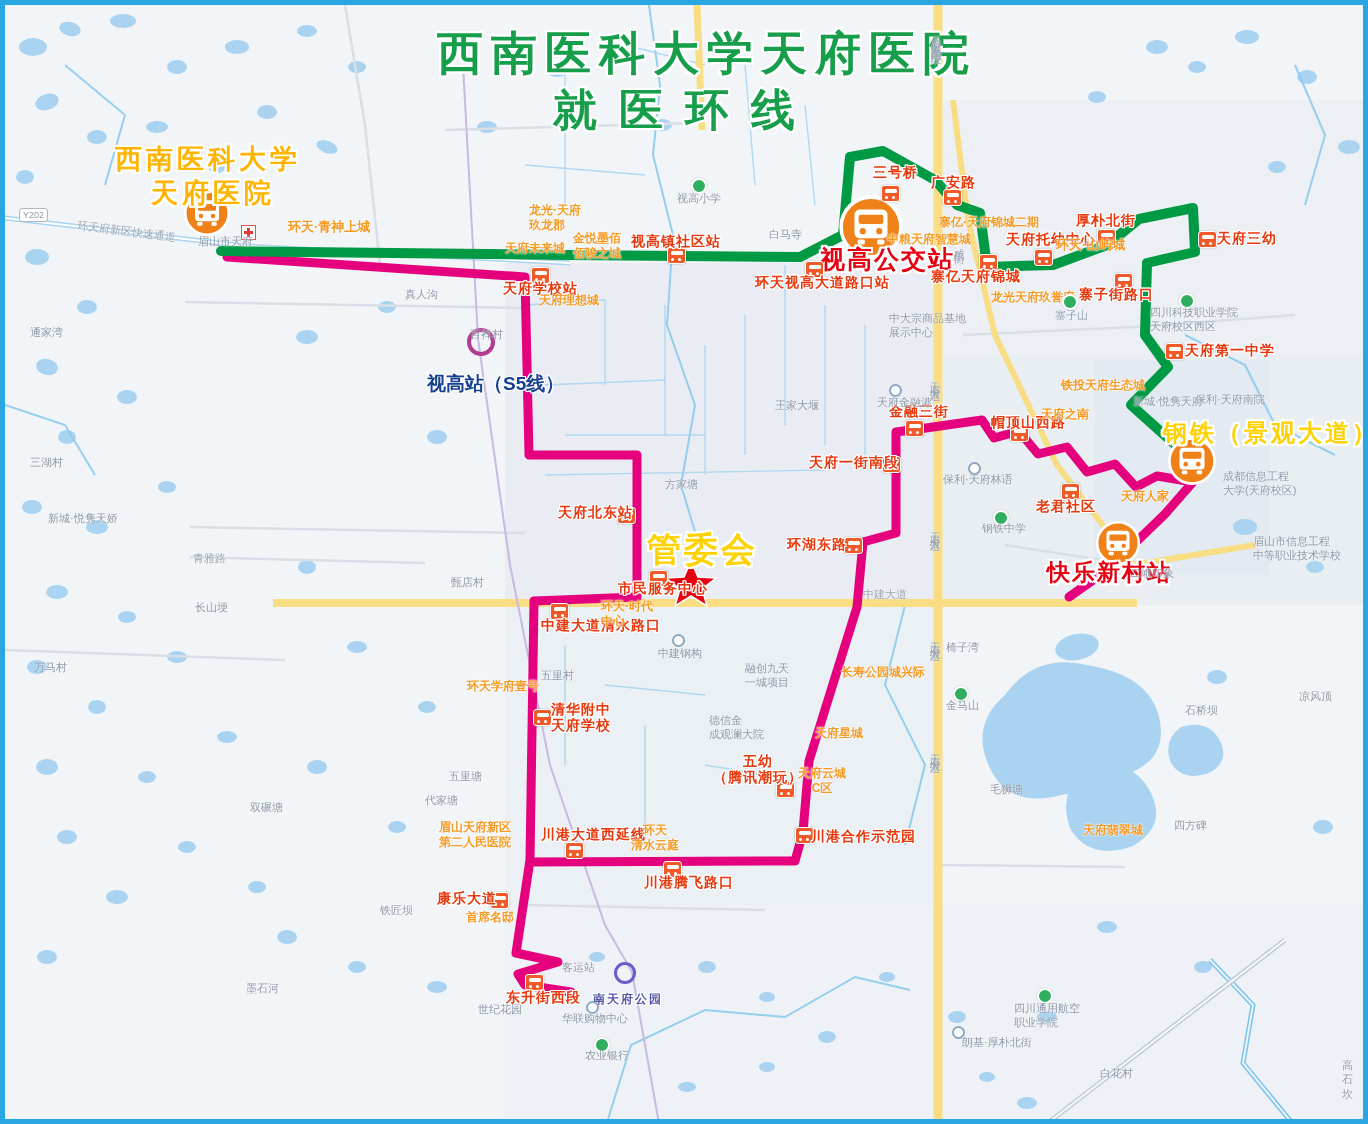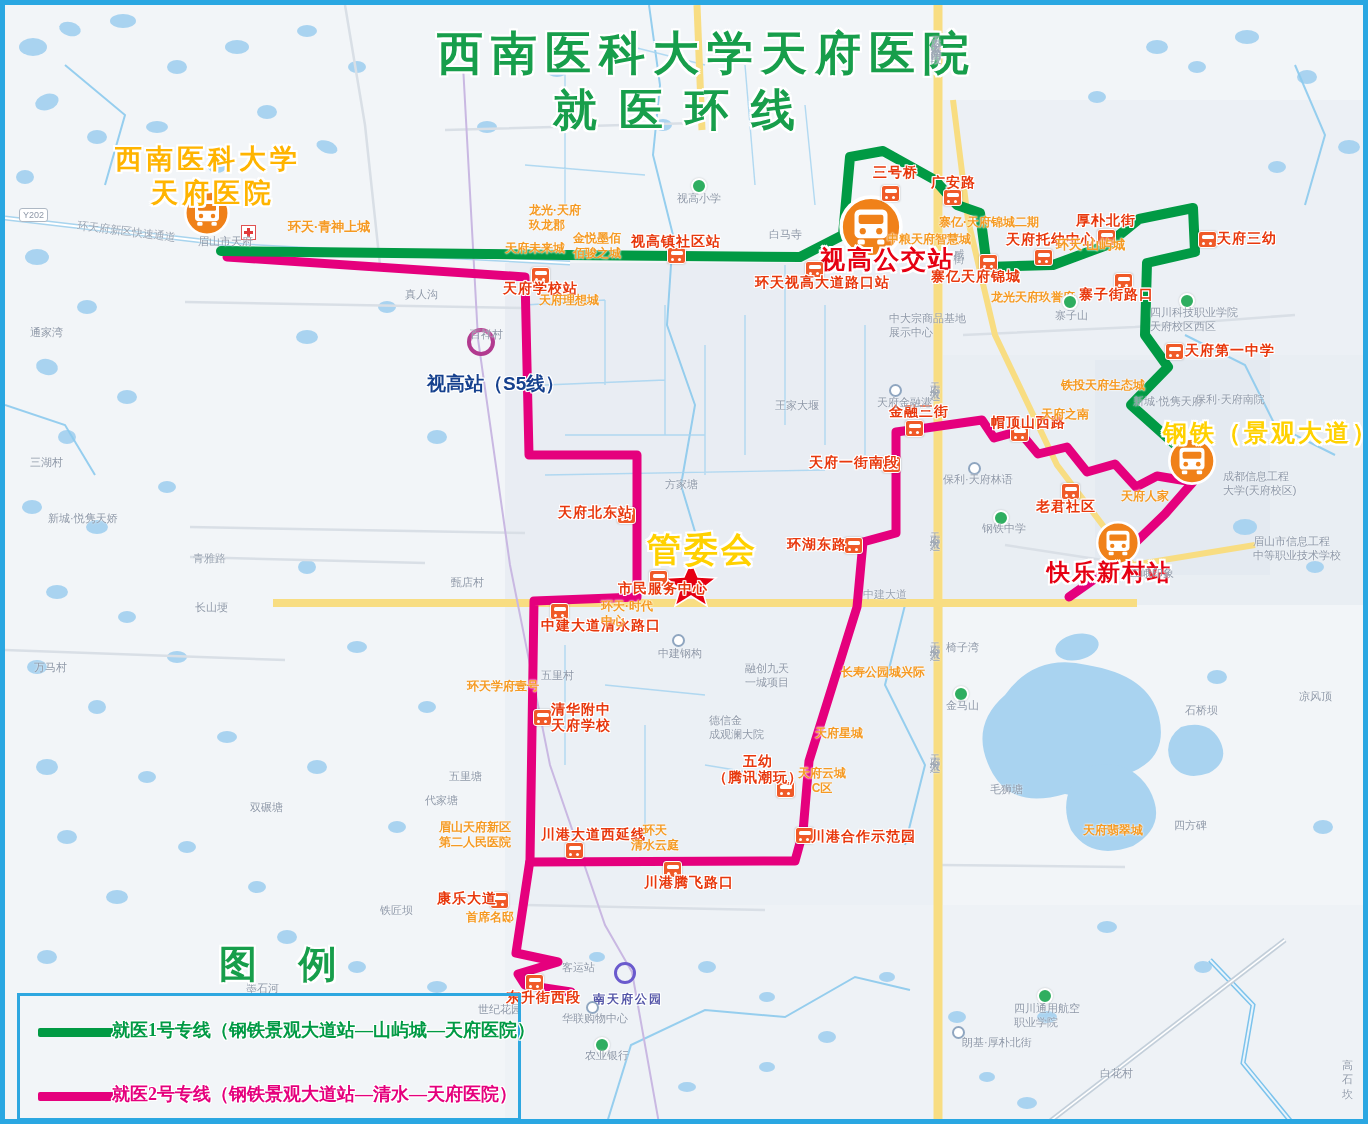--- a/index.html
+++ b/index.html
@@ -368,21 +368,14 @@
   <div class="abs roadL" style="left:72px;top:219px;transform:rotate(7deg)">环天府新区快速通道</div>
   <div class="abs roadL vert" style="left:923px;top:22px">天府大道南四段</div>
   <div class="abs roadL vert" style="left:922px;top:368px">天府大道</div>
   <div class="abs roadL vert" style="left:922px;top:518px">天府大道</div>
   <div class="abs roadL vert" style="left:922px;top:628px">天府大道</div>
   <div class="abs roadL vert" style="left:922px;top:740px">天府大道</div>
   <div class="abs roadL" style="left:858px;top:582px">中建大道</div>
   <div class="abs roadL vert" style="left:946px;top:234px">咸仁街</div>
   <div class="abs roadL" style="left:188px;top:546px">青雅路</div>
 
-  <div class="abs legtitle ol2" style="left:214px;top:934px">图 例</div>
-  <div id="legendbox">
-    <div class="sw sw1" style="left:18px;top:32px"></div>
-    <div class="abs legtext1 ol1" style="left:92px;top:22px">就医1号专线（钢铁景观大道站—山屿城—天府医院）</div>
-    <div class="sw sw2" style="left:18px;top:96px"></div>
-    <div class="abs legtext2 ol1" style="left:92px;top:86px">就医2号专线（钢铁景观大道站—清水—天府医院）</div>
-  </div>
 
 </div>
 
 </body></html>

